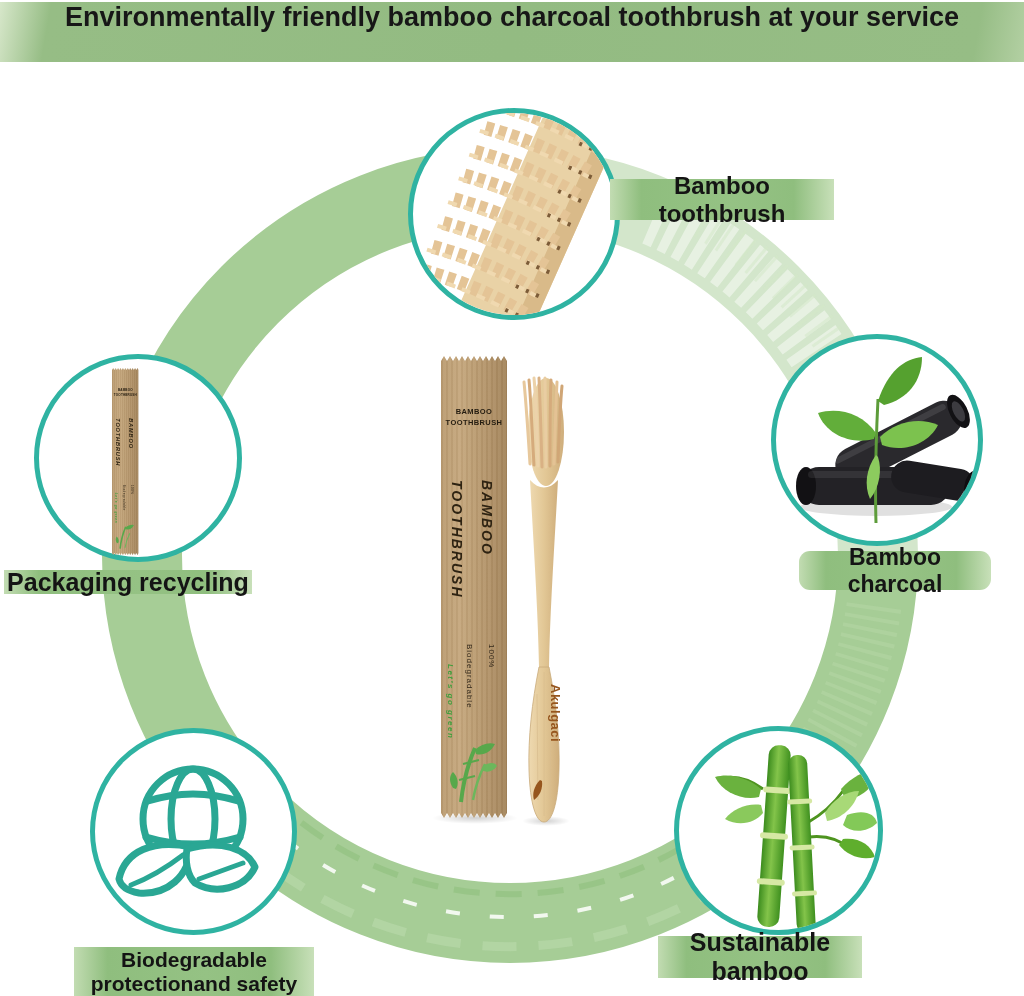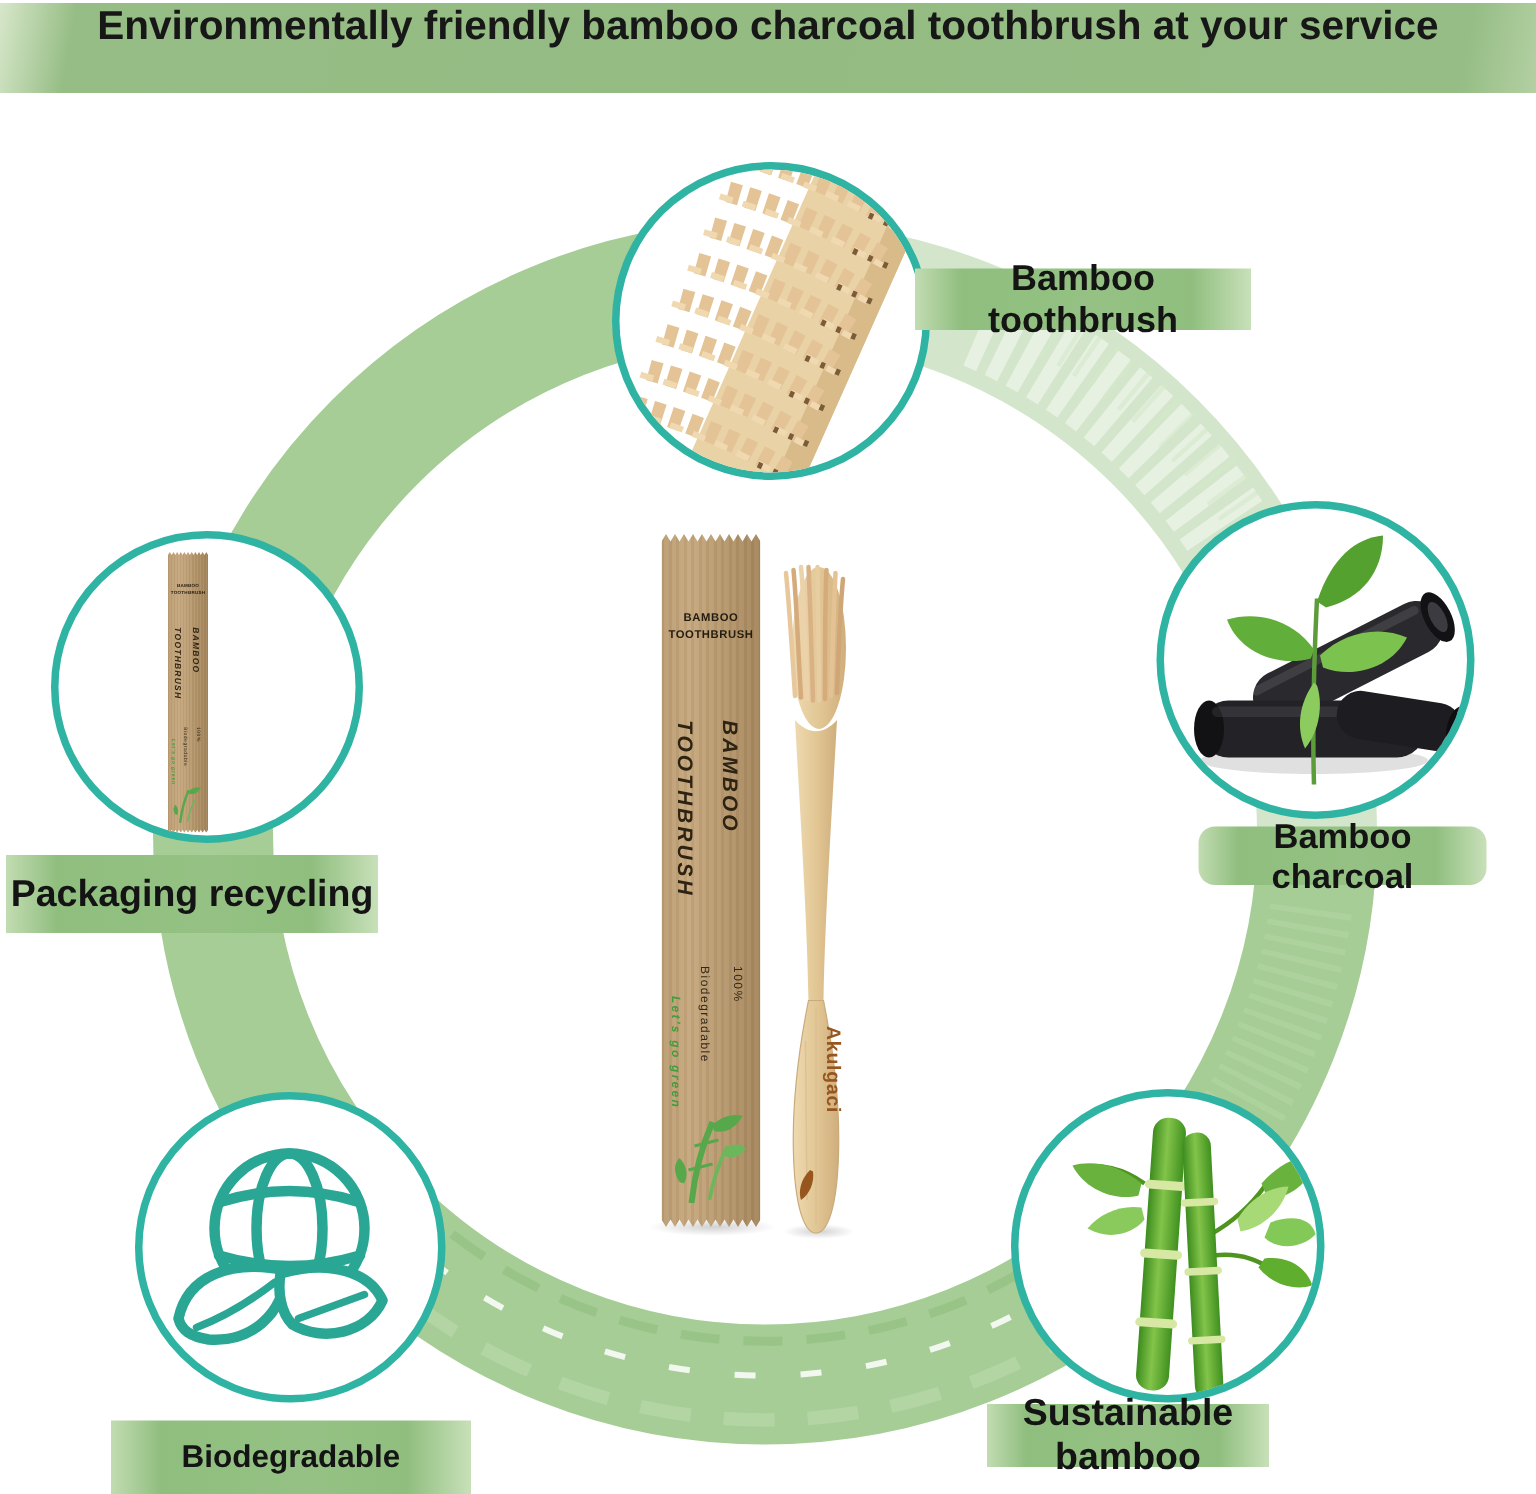--- a/index.html
+++ b/index.html
@@ -232,26 +232,27 @@
       <path d="M 164 108 C 180 106 192 114 196 126 C 182 130 168 124 160 114 Z" fill="#5fae2d"></path>
       <path d="M 146 82 C 154 68 168 60 180 60 C 176 76 162 88 148 90 Z" fill="#a8d977"></path>
       <path d="M 82 58 C 68 46 50 42 36 46 C 44 62 64 70 80 66 Z" fill="#6ab23e"></path>
       <path d="M 82 74 C 68 72 54 78 46 88 C 60 96 76 92 84 82 Z" fill="#8ac95c"></path>
     </svg>
   </div>
 
   <div class="label" style="left:610px;top:179px;width:224px;height:41px;font-size:24px;">
     <span>Bamboo toothbrush</span>
   </div>
-  <div class="label" style="left:4px;top:570px;width:248px;height:52px;font-size:25px;">
+  <div class="label" style="left:4px;top:570px;width:248px;height:24px;font-size:25px;">
     <span>Packaging recycling</span>
   </div>
   <div class="label" style="left:799px;top:551px;width:192px;height:39px;font-size:23px;border-radius:11px;">
     <span>Bamboo charcoal</span>
   </div>
   <div class="label" style="left:74px;top:947px;width:240px;height:49px;font-size:21px;line-height:24px;">
     <span>Biodegradable</span>
-  </div>
-  <div class="label" style="left:658px;top:936px;width:188px;height:42px;font-size:25px;">
+    <span>protectionand safety</span>
+  </div>
+  <div class="label" style="left:658px;top:936px;width:204px;height:42px;font-size:25px;">
     <span>Sustainable bamboo</span>
   </div>
 
 </div>
 
 </body></html>

